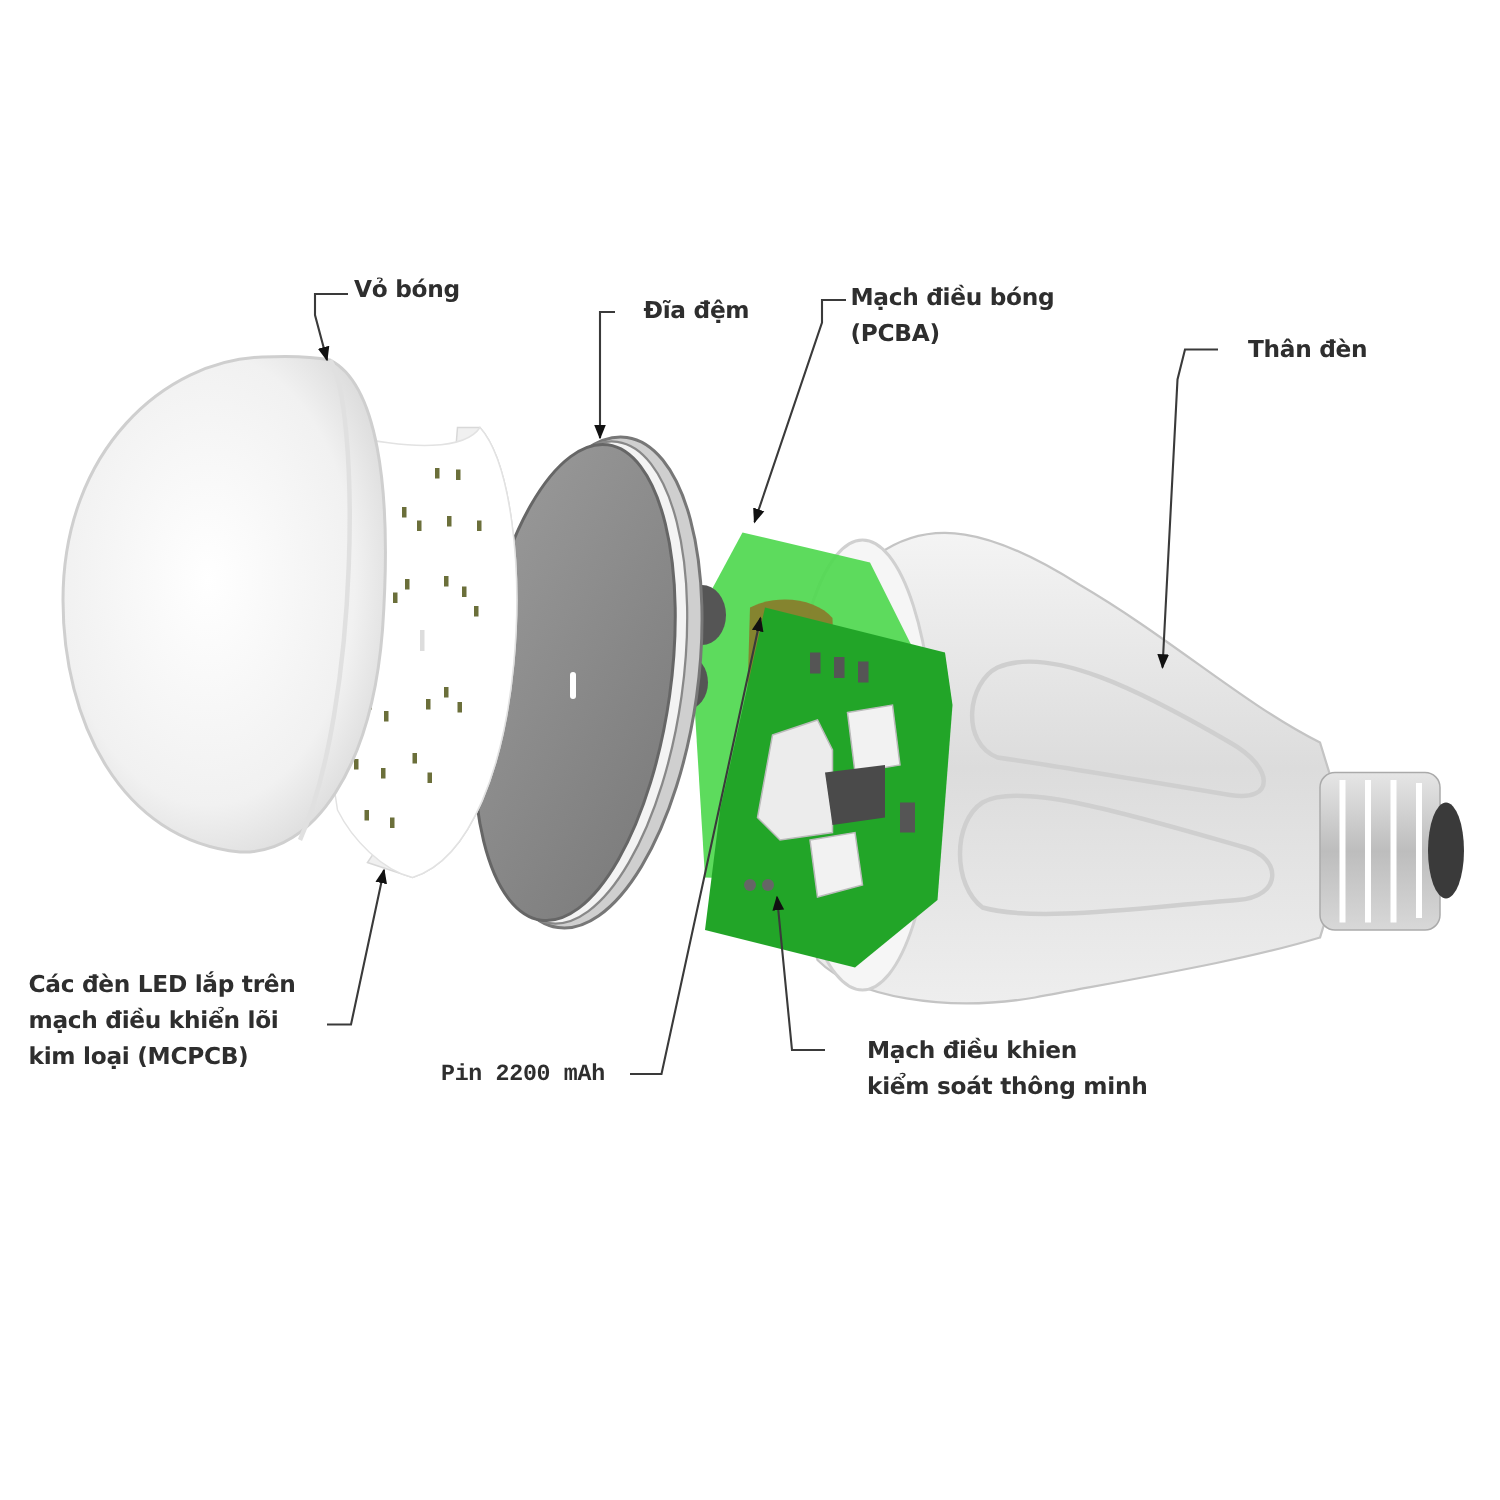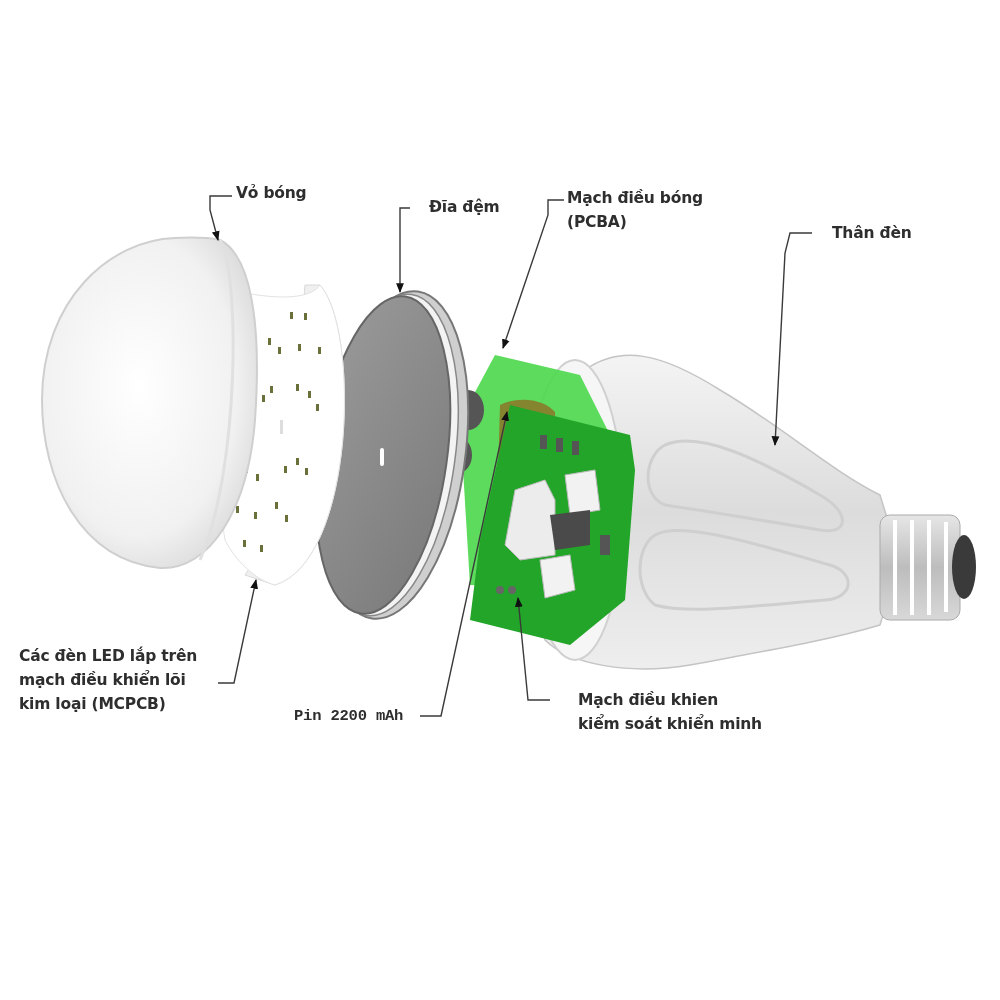--- a/index.html
+++ b/index.html
@@ -150,15 +150,15 @@
   <div class="label" style="left:19px; top:644px;">
     <span>Các đèn LED lắp trên</span>
     <span>mạch điều khiển lõi</span>
     <span>kim loại (MCPCB)</span>
   </div>
   <div class="label" style="left:294px; top:704px;font-family:Liberation Mono, monospace;">
     <span>Pin 2200 mAh</span>
   </div>
   <div class="label" style="left:552px; top:688px;margin-left:26px;">
     <span>Mạch điều khien</span>
-    <span>kiểm soát khiển minh</span>
+    <span>kiểm soát thông minh</span>
   </div>
 </div>
 
 </body></html>

